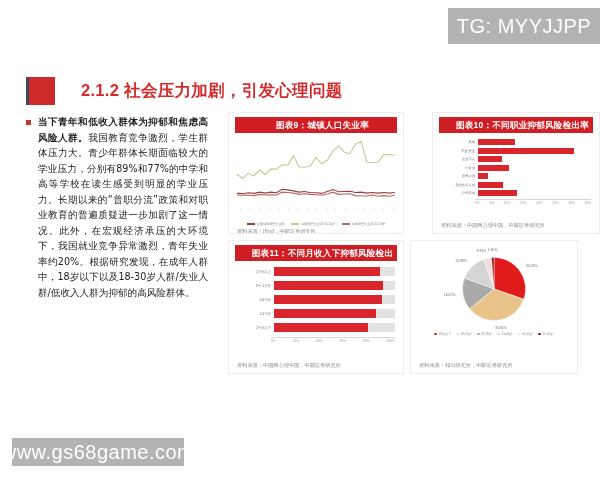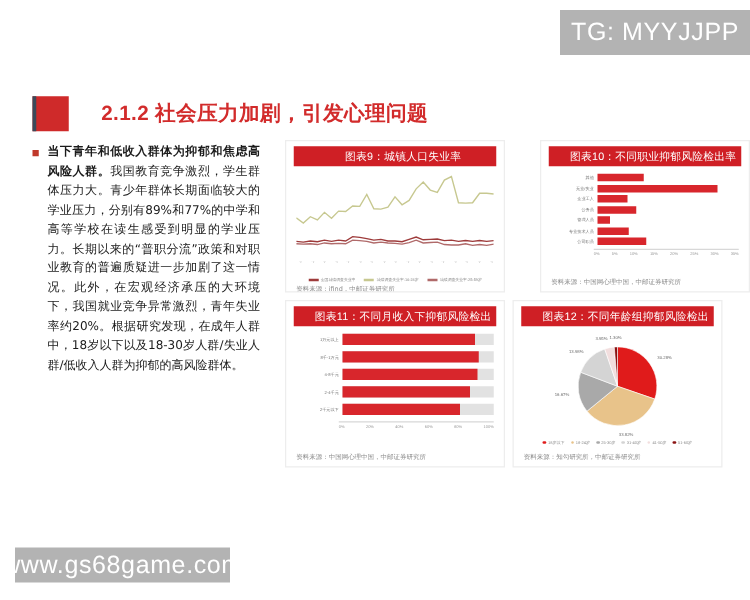--- a/index.html
+++ b/index.html
@@ -114,21 +114,21 @@
     background: #ffffff;
     border: 1px solid #ededed;
     box-sizing: border-box;
     display: flex;
     flex-direction: column;
   }
   .panel-title {
     background: #cf1f25;
     color: #ffffff;
     font-size: 8.6px;
-    font-weight: normal;
+    font-weight: bold;
     height: 16px;
     line-height: 16px;
     text-align: center;
     letter-spacing: .2px;
     margin: 4px 6px 0 6px;
     padding-left: 13px;
   }
   .panel-body {
     flex: 1 1 auto;
     position: relative;
@@ -428,21 +428,20 @@
           <span>40%</span>
           <span>60%</span>
           <span>80%</span>
           <span>100%</span>
         </div>
     </div>
     <div class="panel-src">资料来源：中国网心理中国，中邮证券研究所</div>
   </div>
 
   <div class="panel" id="panel-12">
-    <div class="panel-title">图表12：不同年龄组抑郁风险检出率</div>
     <div class="panel-body">
       <div class="pie-area">
         <svg id="fig12-svg" width="120" height="84" viewBox="-60 -44 120 88">
             <path d="M0,0 L0.00,-33.00 A33,33 0 0 1 31.20,10.75 Z" fill="#e01b1b" stroke="#ffffff" stroke-width="0.5"></path>
             <text x="33.38" y="-22.61" class="pie-lbl" text-anchor="start">30.28%</text>
             <path d="M0,0 L31.20,10.75 A33,33 0 0 1 -25.56,20.87 Z" fill="#e8c38a" stroke="#ffffff" stroke-width="0.5"></path>
             <text x="7.20" y="41.56" class="pie-lbl" text-anchor="middle">33.82%</text>
             <path d="M0,0 L-25.56,20.87 A33,33 0 0 1 -30.85,-11.70 Z" fill="#a9a9a9" stroke="#ffffff" stroke-width="0.5"></path>
             <text x="-40.47" y="7.78" class="pie-lbl" text-anchor="end">16.67%</text>
             <path d="M0,0 L-30.85,-11.70 A33,33 0 0 1 -10.69,-31.22 Z" fill="#d4d4d4" stroke="#ffffff" stroke-width="0.5"></path>

